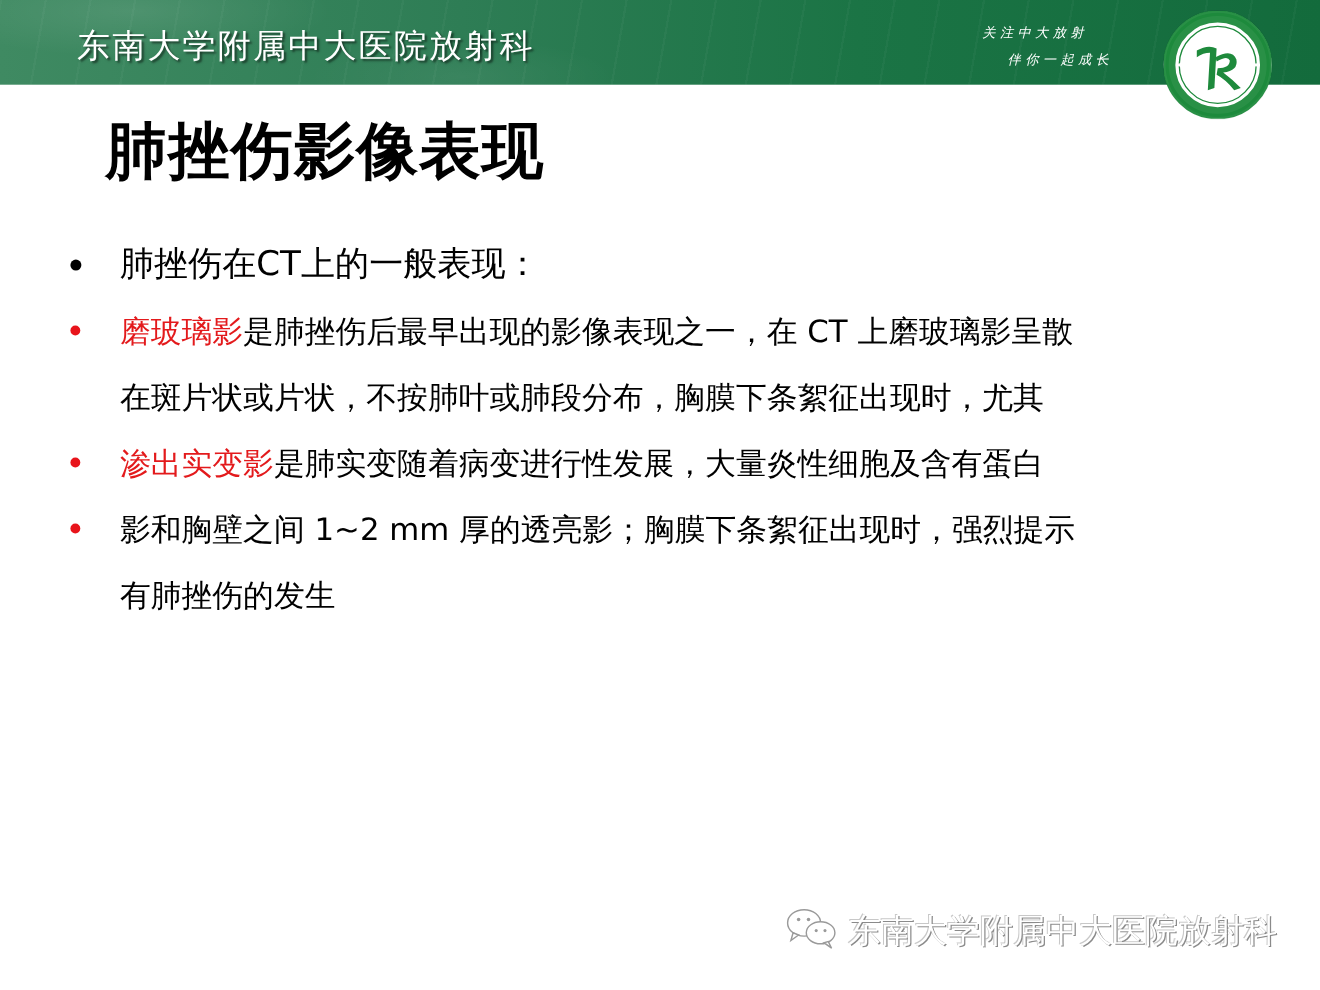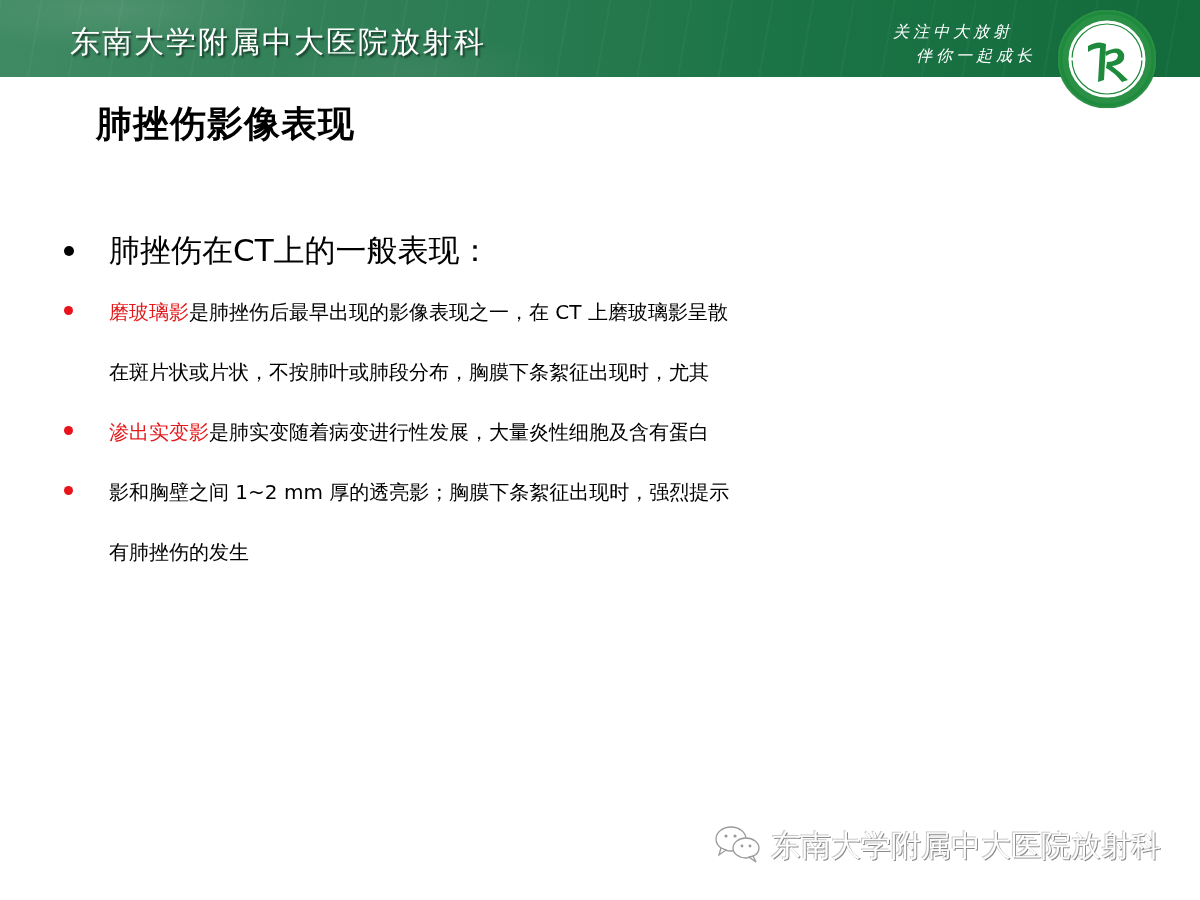--- a/index.html
+++ b/index.html
@@ -20,47 +20,47 @@
     }
     .header-title {
       position: absolute; left: 70px; top: 22px;
       font-family: "DejaVu Serif", "Liberation Serif", serif;
       font-size: 30px; letter-spacing: 2px; color: #ffffff;
       text-shadow: 2px 2px 2px rgba(0,0,0,0.55);
     }
     .slogan {
       position: absolute; color: #ffffff;
       font-family: Liberation Serif, serif;
-      font-style: italic; font-size: 16px; letter-spacing: 4px;
+      font-style: italic; font-size: 12px; letter-spacing: 4px;
     }
     .slogan.l1 { left: 893px; top: 22px; }
     .slogan.l2 { left: 916px; top: 46px; }
 
     .logo {
       position: absolute; left: 1058px; top: 10px; width: 98px; height: 98px;
       border-radius: 50%; background: #ffffff;
       box-shadow: 0 0 0 1px rgba(0,0,0,0.05);
     }
     .logo svg { position: absolute; left: 0; top: 0; }
 
     .slide-title {
       position: absolute; left: 96px; top: 100px;
-      font-size: 36px; font-weight: bold; color: #000000; letter-spacing: 1px;
+      font-size: 56px; font-weight: bold; color: #000000; letter-spacing: 1px;
     }
 
-    .content { position: absolute; left: 60px; top: 220px; width: 1100px; }
+    .content { position: absolute; left: 60px; top: 210px; width: 1100px; }
     .item { position: relative; padding-left: 49px; }
     .bullet {
       position: absolute; left: 4px; width: 10px; height: 10px; border-radius: 50%;
     }
     .bullet.black { background: #000000; top: 26px; }
     .bullet.red { background: #e8141b; top: 24px; width: 9px; height: 9px; }
 
     .intro { font-size: 31px; line-height: 60px; height: 62px; }
-    .para { font-size: 20px; line-height: 60px; color: #000; }
+    .para { font-size: 28px; line-height: 60px; color: #000; }
     .para .hl { color: #e31a1c; }
     .para .line { display: block; white-space: nowrap; }
 
     .watermark {
       position: absolute; left: 713px; top: 826px; height: 40px;
       display: flex; align-items: center; gap: 6px;
     }
     .watermark .wm-text {
       font-size: 30px; color: #ffffff; letter-spacing: 0px;
       text-shadow: 1px 1px 0 #8a8a8a, -1px -1px 0 #c8c8c8;

